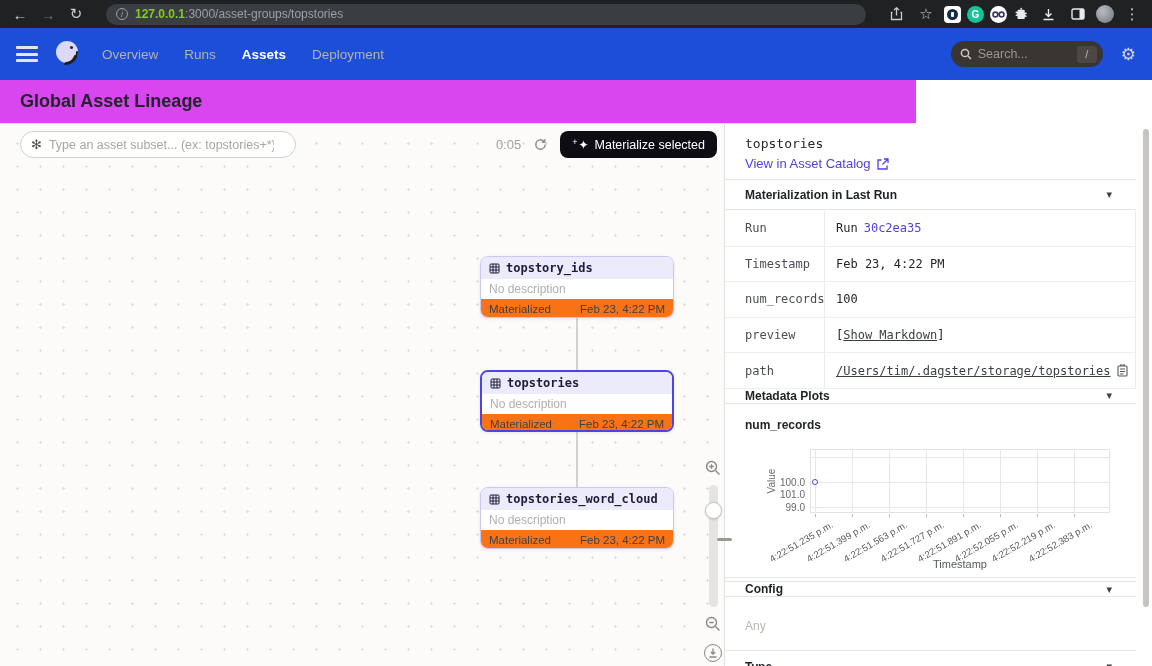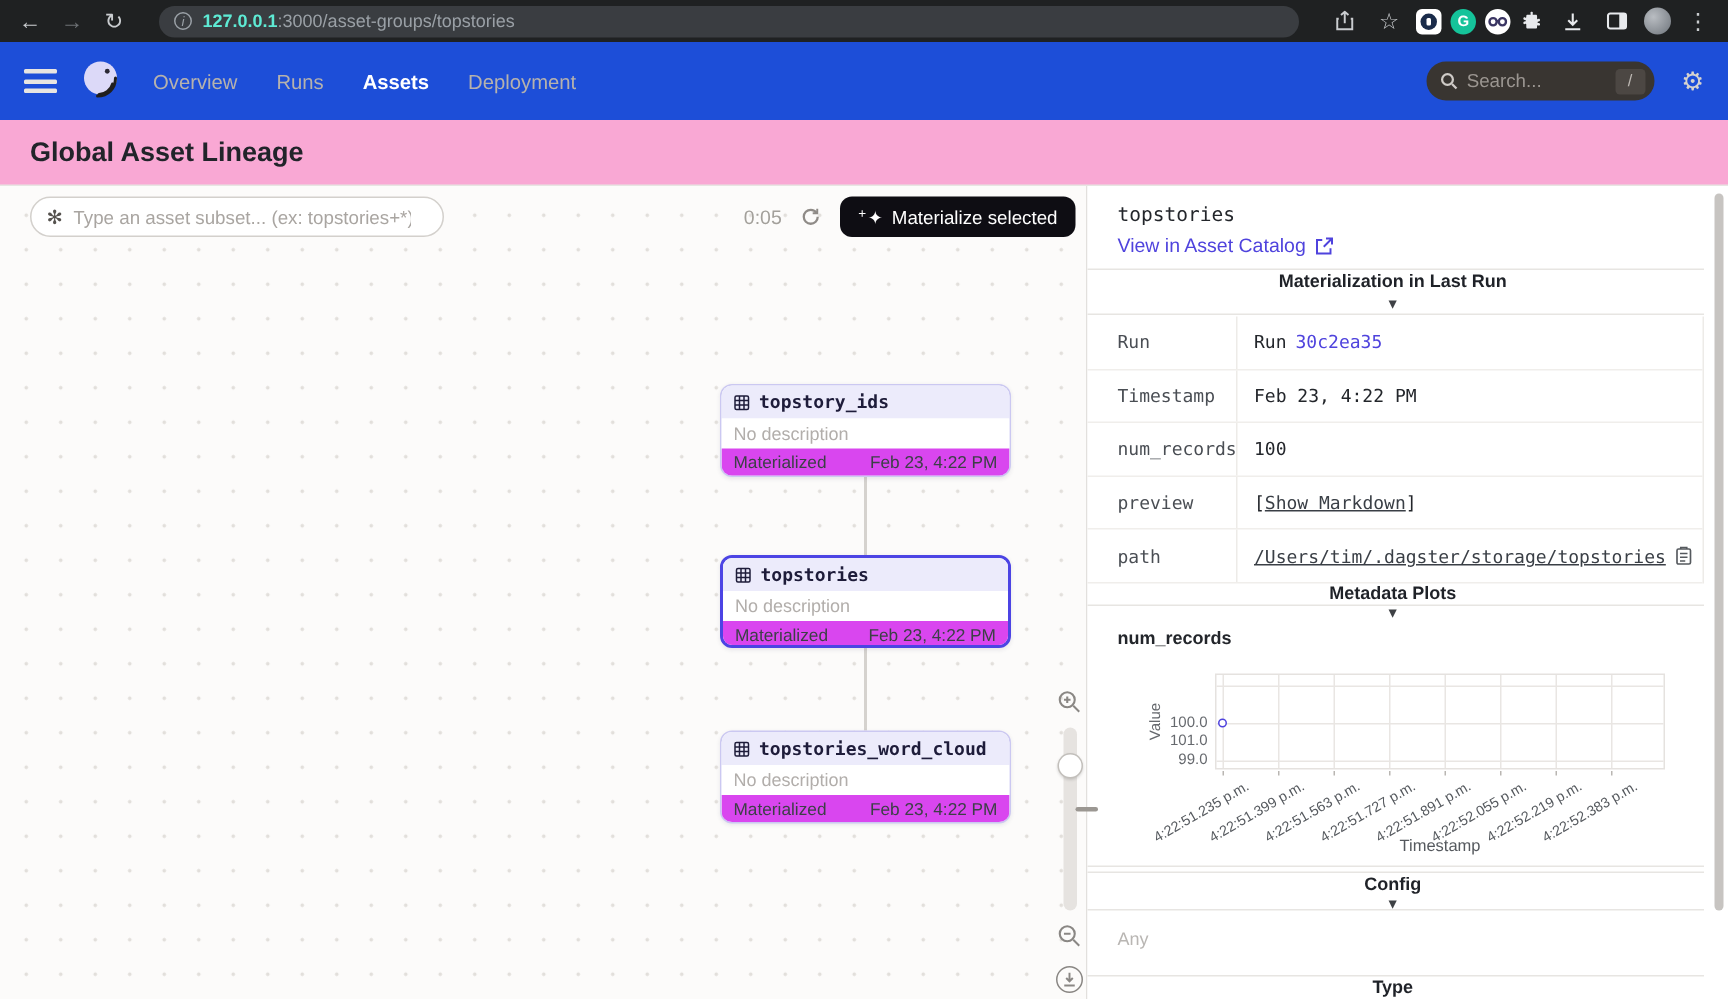--- a/index.html
+++ b/index.html
@@ -11,21 +11,21 @@
   .browser-bar { position:absolute; left:0; top:0; width:1152px; height:28px;
     background:#1F2122; display:flex; align-items:center; padding:0 8px; gap:4px; }
   .b-icon { width:24px; height:22px; display:flex; align-items:center; justify-content:center;
     color:#C9CCCF; font-size:15px; border-radius:50%; flex:0 0 auto; }
   .b-icon.dim { color:#6E7276; }
   .url-pill { height:21px; flex:0 1 760px; background:#3A3D41; border-radius:11px;
     display:flex; align-items:center; padding:0 10px; gap:7px; margin:0 10px 0 14px; }
   .info-badge { width:12px; height:12px; border:1px solid #9AA0A6; border-radius:50%;
     color:#9AA0A6; font-size:9px; line-height:10px; text-align:center; font-style:italic; }
   .url-text { font-size:12px; color:#9AA0A6; white-space:nowrap; }
-  .url-text b { color:#5eead4; font-weight:bold; }
+  .url-text b { color:#84cc16; font-weight:bold; }
   .chrome-right { margin-left:auto; display:flex; align-items:center; gap:6px; }
   .ext { width:17px; height:17px; border-radius:4px; display:flex; align-items:center;
     justify-content:center; font-size:10px; flex:0 0 auto; }
   .avatar { width:18px; height:18px; border-radius:50%;
     background:radial-gradient(circle at 35% 35%, #B9BDC2, #6E747B); }
 
   
   .nav-bar { position:absolute; left:0; top:28px; width:1152px; height:52px;
     background:#1d4ed8; display:flex; align-items:center; padding:0 16px; }
   .hamburger { width:22px; height:16px; display:flex; flex-direction:column;
@@ -39,22 +39,22 @@
   .search-pill { width:152px; height:26px; background:#393531; border-radius:13px;
     display:flex; align-items:center; padding:0 6px 0 9px; gap:6px; }
   .search-pill input { background:transparent; border:0; outline:0; color:#D8D5D1;
     font-size:12.5px; width:86px; font-family:"Liberation Sans",sans-serif; }
   .search-pill input::placeholder { color:#9B9691; }
   .kbd-slash { margin-left:auto; width:20px; height:17px; background:#4C4743; border-radius:3px;
     color:#BDB8B3; font-size:11px; display:flex; align-items:center; justify-content:center; }
   .gear { color:#D6D3CF; font-size:17px; cursor:pointer; }
 
   
-  .page-header { position:absolute; left:0; top:80px; width:1152px; height:44px;
-    background:#f9a8d4; border-bottom:1px solid #E7E5E2; display:flex; align-items:center;
+  .page-header { position:absolute; left:0; top:80px; width:916px; height:44px;
+    background:#d946ef; border-bottom:1px solid #E7E5E2; display:flex; align-items:center;
     padding:0 10px 0 20px;justify-content:space-between; }
   .page-title { font-size:18px; font-weight:bold; color:#21242A; }
   .reload-btn { margin-left:auto; height:26px; border:1px solid #D6D3CF; border-radius:8px;
     background:#fff; display:flex; align-items:center; gap:7px; padding:0 11px;
     font-size:13px; color:#23262B; cursor:pointer; }
 
   
   .content { position:absolute; left:0; top:124px; width:1152px; height:542px; }
   .graph { position:absolute; left:0; top:0; width:724px; height:542px; background:#FCFBFA;
     background-image:radial-gradient(circle, #E2DFDB 1.2px, transparent 1.4px);
@@ -82,21 +82,21 @@
 
   
   .asset-node { position:absolute; left:480px; width:194px; height:62px; background:#fff;
     border:1px solid #CBC8F1; border-radius:8px; overflow:hidden;
     box-shadow:0 1px 3px rgba(40,40,80,.10); cursor:pointer; }
   .asset-node.selected { border:2px solid #4C44E4; }
   .node-head { height:22px; background:#ECEBFB; display:flex; align-items:center; gap:6px;
     padding:0 8px; font-size:12px; color:#1E1C3A; font-weight:bold; }
   .node-desc { height:20px; display:flex; align-items:center; padding:0 8px;
     font-size:12px; color:#B2AEAB; background:#fff; }
-  .node-foot { height:20px; background:#d946ef; display:flex; align-items:center;
+  .node-foot { height:20px; background:#f97316; display:flex; align-items:center;
     justify-content:space-between; padding:0 8px; font-size:11.5px; color:#3C4046; }
   .edge { position:absolute; width:2px; background:#D5D2CE; left:576px; }
 
   
   .zoom-ctl { position:absolute; color:#8A8784; }
   .slider-track { position:absolute; left:709px; top:361px; width:9px; height:122px;
     background:#E6E3E0; border-radius:5px; }
   .slider-knob { position:absolute; left:705px; top:378px; width:17px; height:17px;
     background:#fff; border:1px solid #C2BFBB; border-radius:50%;
     box-shadow:0 1px 2px rgba(0,0,0,.15); cursor:grab; }
@@ -108,21 +108,21 @@
   .panel { position:absolute; left:725px; top:0; width:427px; height:542px; background:#fff; }
   .panel-scrollbar { position:absolute; right:3px; top:5px; width:6px; height:478px;
     background:#C7C4C1; border-radius:3px; }
   .asset-head { position:absolute; left:0; top:0; width:411px; height:56px;
     border-bottom:1px solid #E7E5E2; padding:12px 0 0 20px; }
   .asset-name { font-size:13px; color:#23262B; }
   .catalog-link { margin-top:5px; font-size:13px; color:#4F43DD; display:flex;
     align-items:center; gap:6px; cursor:pointer; width:max-content; }
   .sec-head { position:absolute; left:0; width:411px; height:30px; display:flex;
     align-items:center; justify-content:space-between; padding:0 24px 0 20px;
-    font-size:12px; font-weight:bold; color:#1F2228; border-bottom:1px solid #E7E5E2;flex-direction:column; }
+    font-size:12px; font-weight:bold; color:#1F2228; border-bottom:1px solid #E7E5E2; }
   .caret { color:#3E4145; font-size:11px; font-weight:normal; cursor:pointer; }
   .meta-table { position:absolute; left:0; top:87px; width:411px; border-right:1px solid #EDEBE8; }
   .trow { display:flex; height:35.6px; border-bottom:1px solid #F0EEEB; align-items:center; }
   .tkey { width:100px; padding-left:20px; font-size:12px; color:#4A4E54;
     border-right:1px solid #EDEBE8; align-self:stretch; display:flex; align-items:center; }
   .tval { padding-left:11px; font-size:12px; color:#23262B; display:flex;
     align-items:center; gap:6px; }
   .run-link { color:#4F43DD; cursor:pointer; }
   .gray-link { color:#3A3F46; text-decoration:underline; cursor:pointer; }
 
@@ -138,21 +138,21 @@
   .xtick { position:absolute; font-size:9.5px; color:#55595E; white-space:nowrap;
     transform:rotate(-30deg); transform-origin:100% 0; }
   .tickmark { position:absolute; width:1px; height:3px; background:#B9B6B2; }
   .dot { position:absolute; width:6px; height:6px; border:1.5px solid #4F43DD; background:#fff;
     border-radius:50%; transform:translate(-50%,-50%); }
   .ylabel { position:absolute; left:46px; top:69px; font-size:10px; color:#66696E;
     transform:translate(-50%,-50%) rotate(-90deg); }
   .xlabel { position:absolute; left:235px; top:146px; font-size:11px; color:#55595E;
     transform:translateX(-50%); }
 
-  .config-head { top:457px; border-top:1px solid #E7E5E2; height:26px; }
+  .config-head { top:457px; border-top:1px solid #E7E5E2; height:16px; }
   .config-value { position:absolute; left:20px; top:495px; font-size:12px; color:#B9B6B3; }
   .type-head { top:526px; border-top:1px solid #E7E5E2; border-bottom:0; height:32px; }
 
   svg { display:block; }
 </style>
 </head>
 <body>
 
 <div class="browser-bar">
   <div class="b-icon">←</div>

